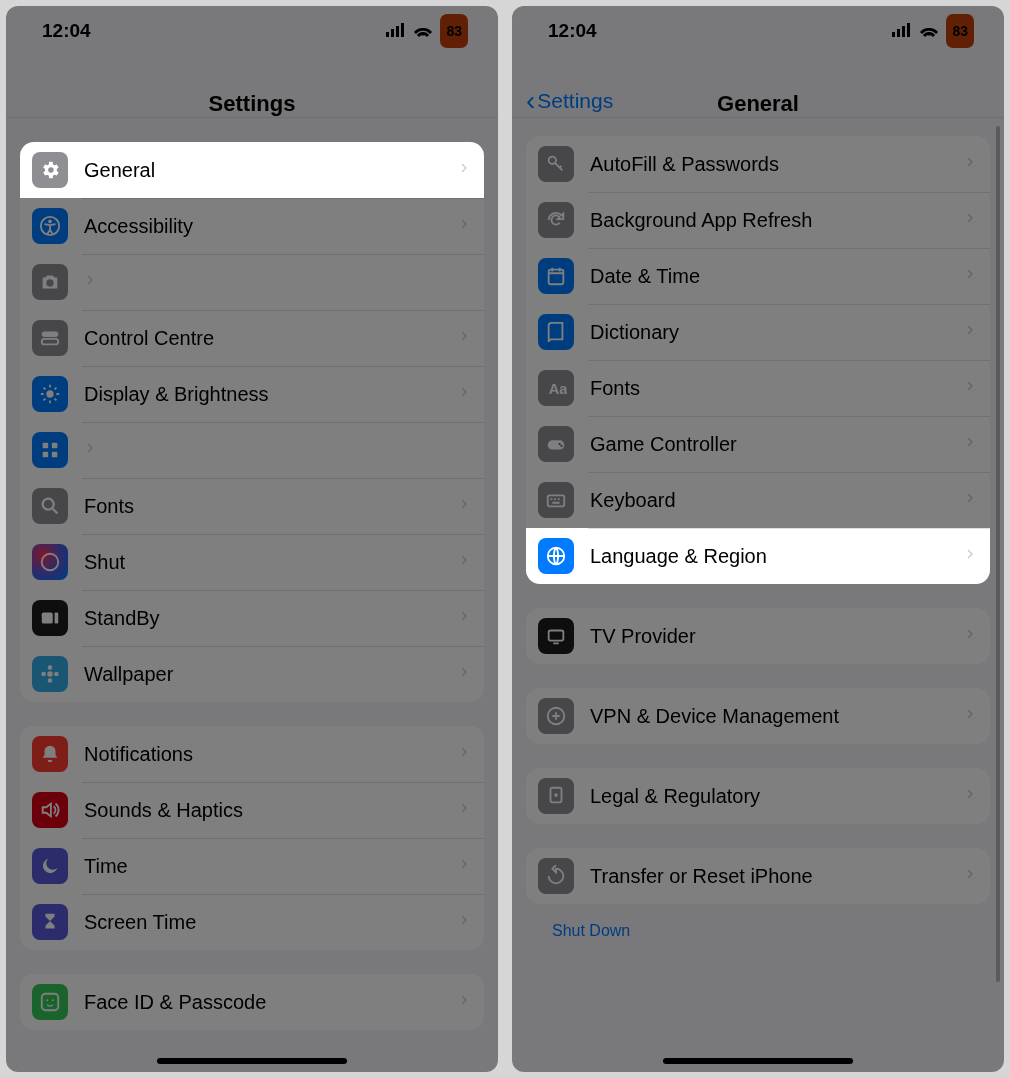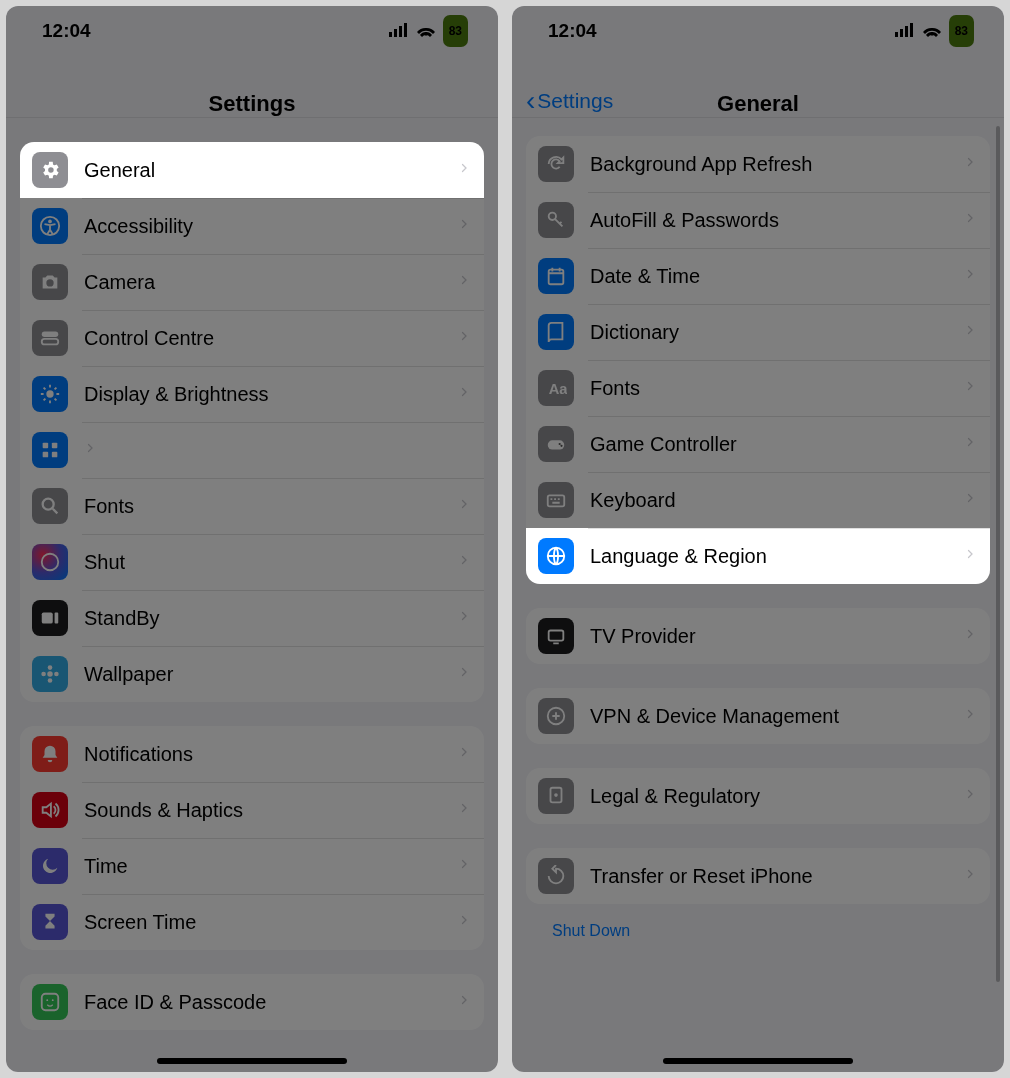--- a/index.html
+++ b/index.html
@@ -32,24 +32,24 @@
     display: flex;
     align-items: center;
     justify-content: space-between;
     padding: 0 30px 0 36px;
     font-weight: 600;
     font-size: 19px;
     color: #000;
   }
   .status-right { display: flex; align-items: center; gap: 7px; }
   .battery-badge {
-    background: #4d7c0f;
+    background: #c2410c;
     border-radius: 7px;
     padding: 9px 6px;
-    font-size: 12px;
+    font-size: 14px;
     font-weight: 700;
     color: #000;
   }
   .nav-bar {
     height: 62px;
     display: flex;
     align-items: flex-end;
     justify-content: center;
     position: relative;
     border-bottom: 1px solid rgba(0,0,0,0.08);
@@ -313,21 +313,20 @@
           <span class="chevron"><svg width="12" height="18" viewBox="0 0 24 24">
               <use href="#i-chevron"></use>
             </svg></span>
         </div>
         <div class="row">
           <div class="icon c-gray">
             <svg viewBox="0 0 24 24">
               <use href="#i-camera"></use>
             </svg>
           </div>
-          <span class="label">Camera</span>
           <span class="chevron"><svg width="12" height="18" viewBox="0 0 24 24">
               <use href="#i-chevron"></use>
             </svg></span>
         </div>
         <div class="row">
           <div class="icon c-gray">
             <svg viewBox="0 0 24 24">
               <use href="#i-toggles"></use>
             </svg>
           </div>
@@ -496,35 +495,35 @@
       <span>Settings</span>
     </div>
     <span class="nav-title">General</span>
   </div>
 
   <div class="content">
     <div class="group tight" id="right-g1">
         <div class="row">
           <div class="icon c-gray">
             <svg viewBox="0 0 24 24">
+              <use href="#i-key"></use>
+            </svg>
+          </div>
+          <span class="label">AutoFill &amp; Passwords</span>
+          <span class="chevron"><svg width="12" height="18" viewBox="0 0 24 24">
+              <use href="#i-chevron"></use>
+            </svg></span>
+        </div>
+        <div class="row">
+          <div class="icon c-gray">
+            <svg viewBox="0 0 24 24">
               <use href="#i-refresh"></use>
             </svg>
           </div>
           <span class="label">Background App Refresh</span>
-          <span class="chevron"><svg width="12" height="18" viewBox="0 0 24 24">
-              <use href="#i-chevron"></use>
-            </svg></span>
-        </div>
-        <div class="row">
-          <div class="icon c-gray">
-            <svg viewBox="0 0 24 24">
-              <use href="#i-key"></use>
-            </svg>
-          </div>
-          <span class="label">AutoFill &amp; Passwords</span>
           <span class="chevron"><svg width="12" height="18" viewBox="0 0 24 24">
               <use href="#i-chevron"></use>
             </svg></span>
         </div>
         <div class="row">
           <div class="icon c-blue">
             <svg viewBox="0 0 24 24">
               <use href="#i-calendar"></use>
             </svg>
           </div>

